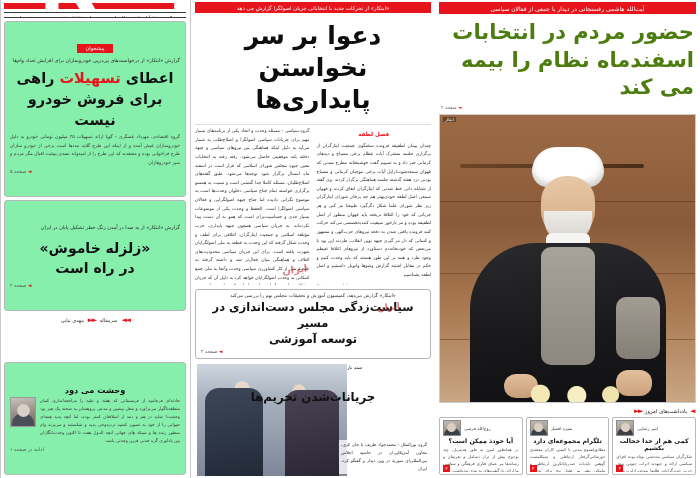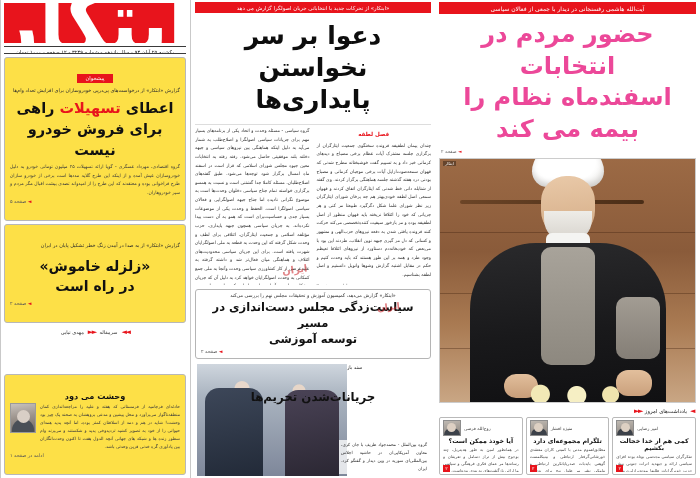--- a/index.html
+++ b/index.html
@@ -79,22 +79,22 @@
     text-align: center;
     color: #161616;
     letter-spacing: 0;
     white-space: nowrap;
     overflow: hidden;
   }
 
   .card {
     border: 1px solid #b8b8b8;
     border-radius: 3px;
-    padding: 16px 5px;
-    background: #fde047;
+    padding: 22px 5px;
+    background: #86efac;
     display: flex;
     flex-direction: column;
   }
 
   .kicker-tag {
     align-self: center;
     background: #e8141c;
     color: #fff;
     font-size: 5.2px;
     padding: 1.5px 9px;
@@ -377,25 +377,24 @@
     color: #fff;
     font-size: 6px;
     text-align: center;
     padding: 2.5px 6px;
     letter-spacing: .1px;
     white-space: nowrap;
     overflow: hidden;
   }
 
   .left-hl {
-    font-size: 24px;
+    font-size: 21px;
     font-weight: bold;
     line-height: 1.32;
-    color: #ec4899;
-    text-align: center;
+    color: #4d7c0f;
     padding: 3px 2px 1px;
     position: relative;
   }
   .left-hl-more {
     font-size: 4.6px;
     color: #666;
     text-align: left;
     padding: 0 2px 2px;
   }
   .left-hl-more .ar { color: #e8141c; font-weight: bold; }

